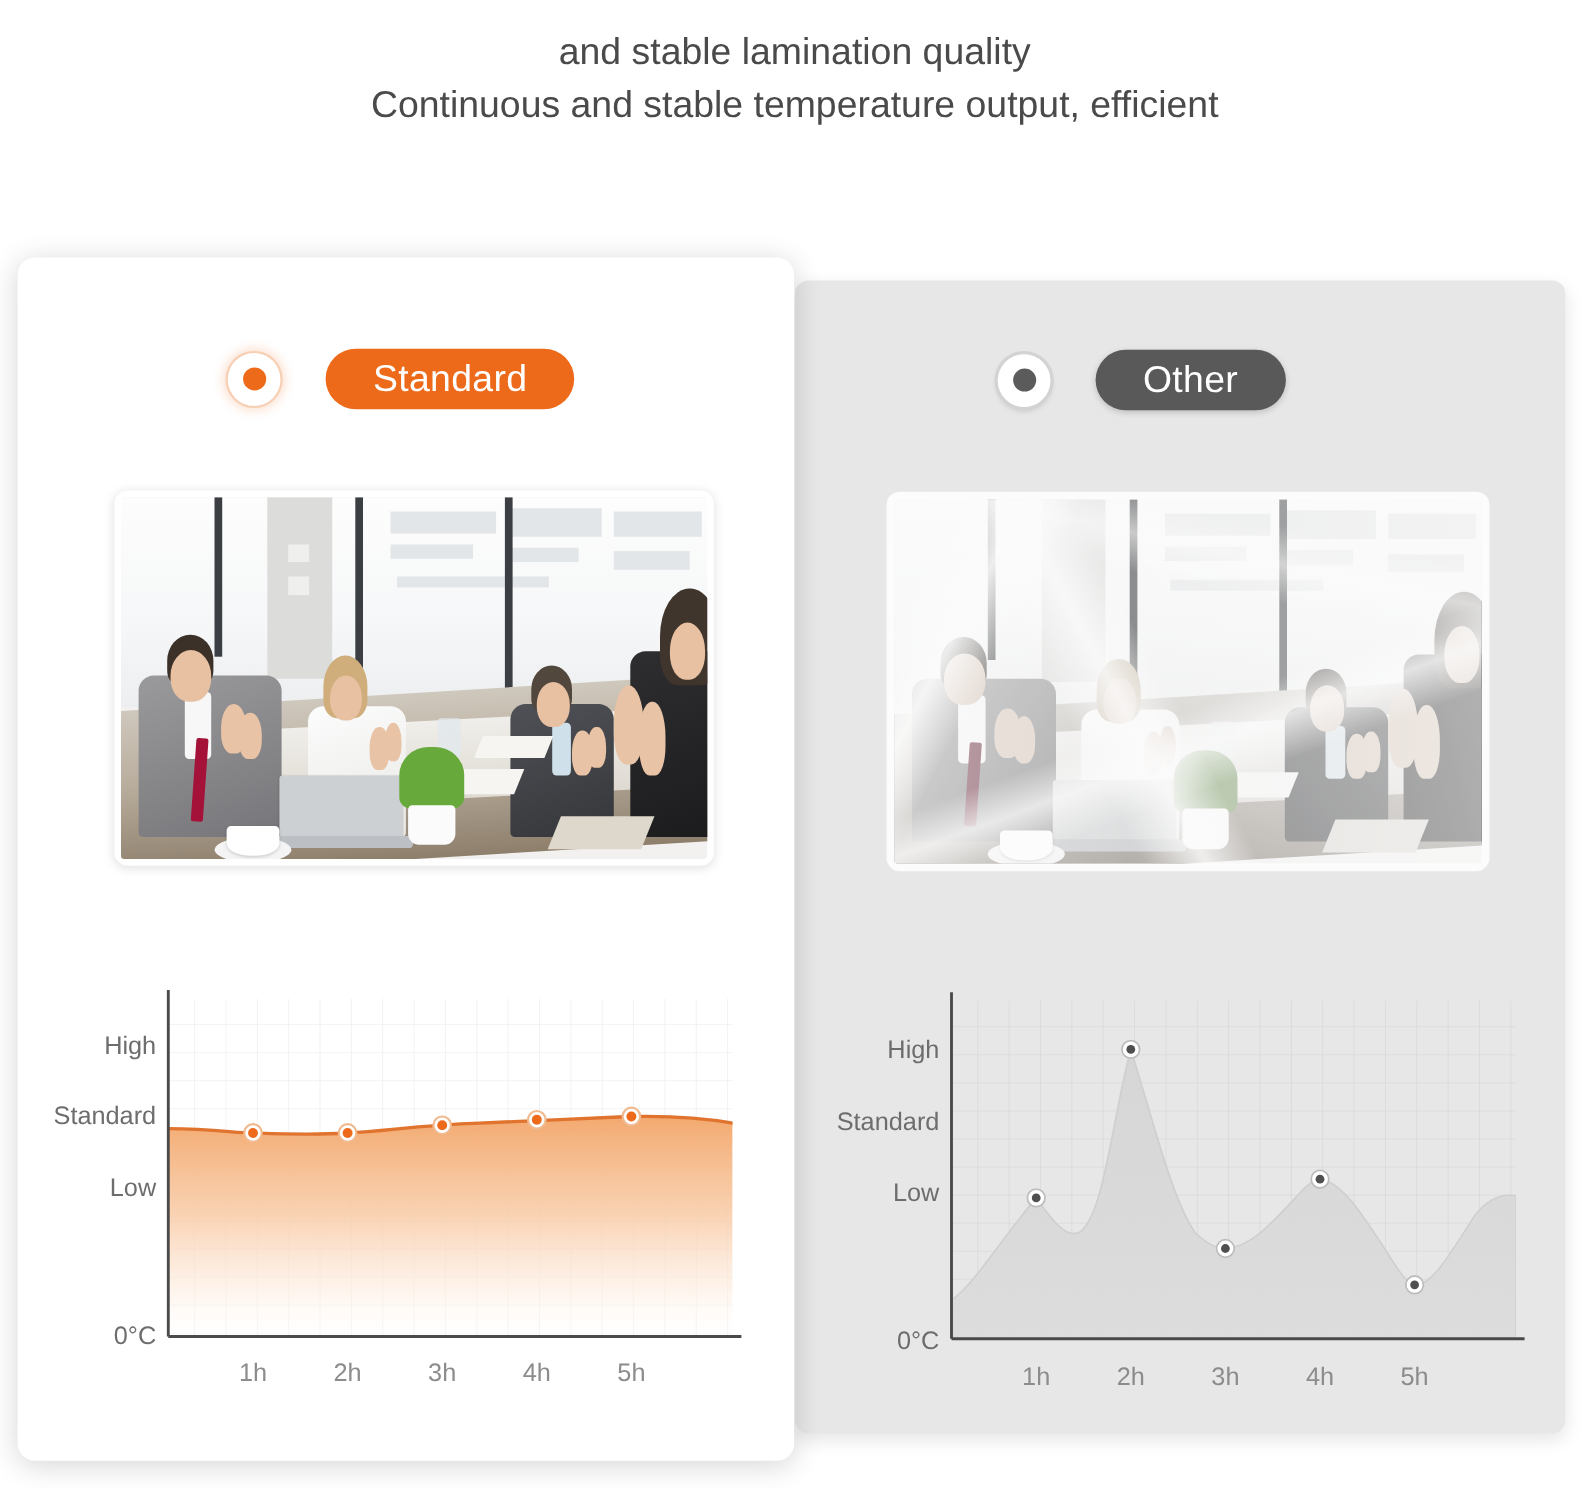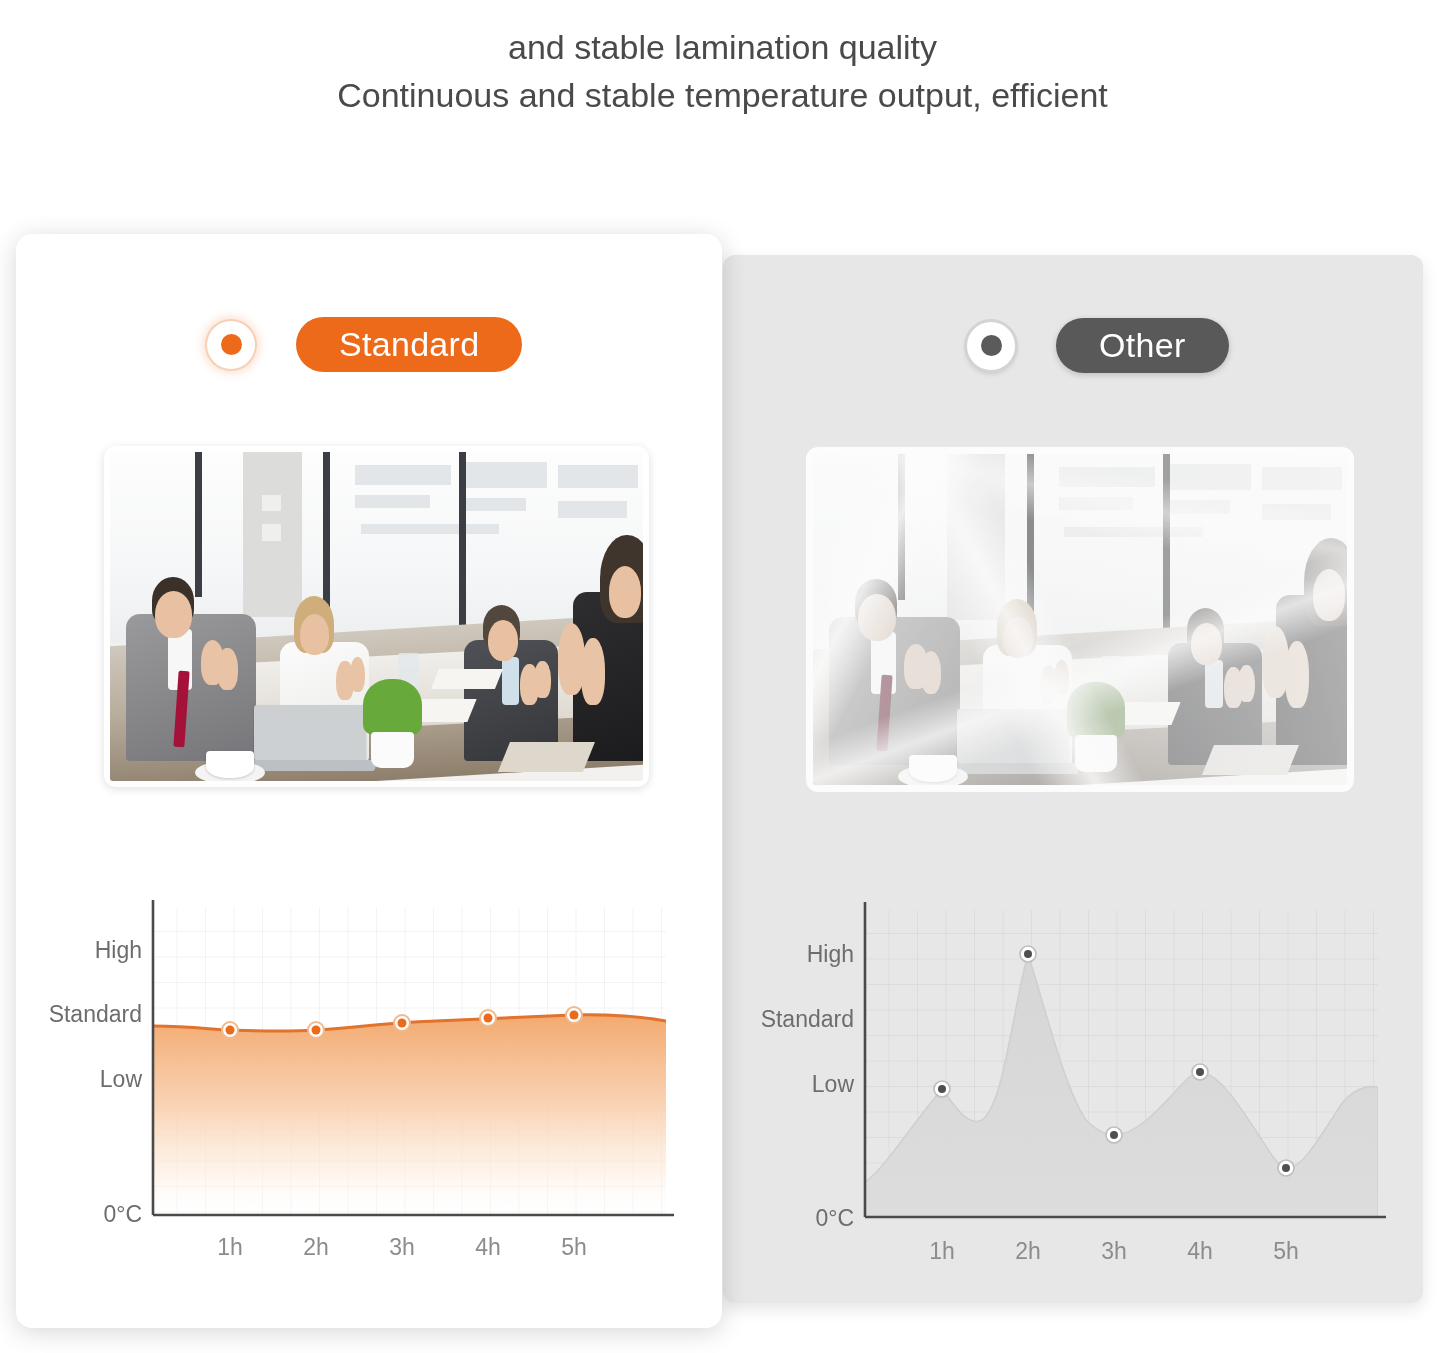--- a/index.html
+++ b/index.html
@@ -48,21 +48,21 @@
     background:#ffffff;
     border-radius:16px;
     box-shadow:0 4px 26px rgba(0,0,0,0.16);
     pointer-events:auto;
     z-index:3;
   }
 
   
   .brand-row { position:absolute; display:flex; align-items:center; }
   .brand-row.left  { left:207px; top:317px; z-index:5; }
-  .brand-row.right { left:967px; top:318px; z-index:4;justify-content:center; }
+  .brand-row.right { left:907px; top:318px; z-index:4;justify-content:center; }
 
   .radio {
     width:48px; height:48px; border-radius:50%;
     display:flex; align-items:center; justify-content:center;
     background:#ffffff;
     flex:0 0 auto;
   }
   .radio.orange {
     box-shadow:0 0 0 2px #f7cfb4, 0 0 10px 4px rgba(237,106,26,0.22);
   }

